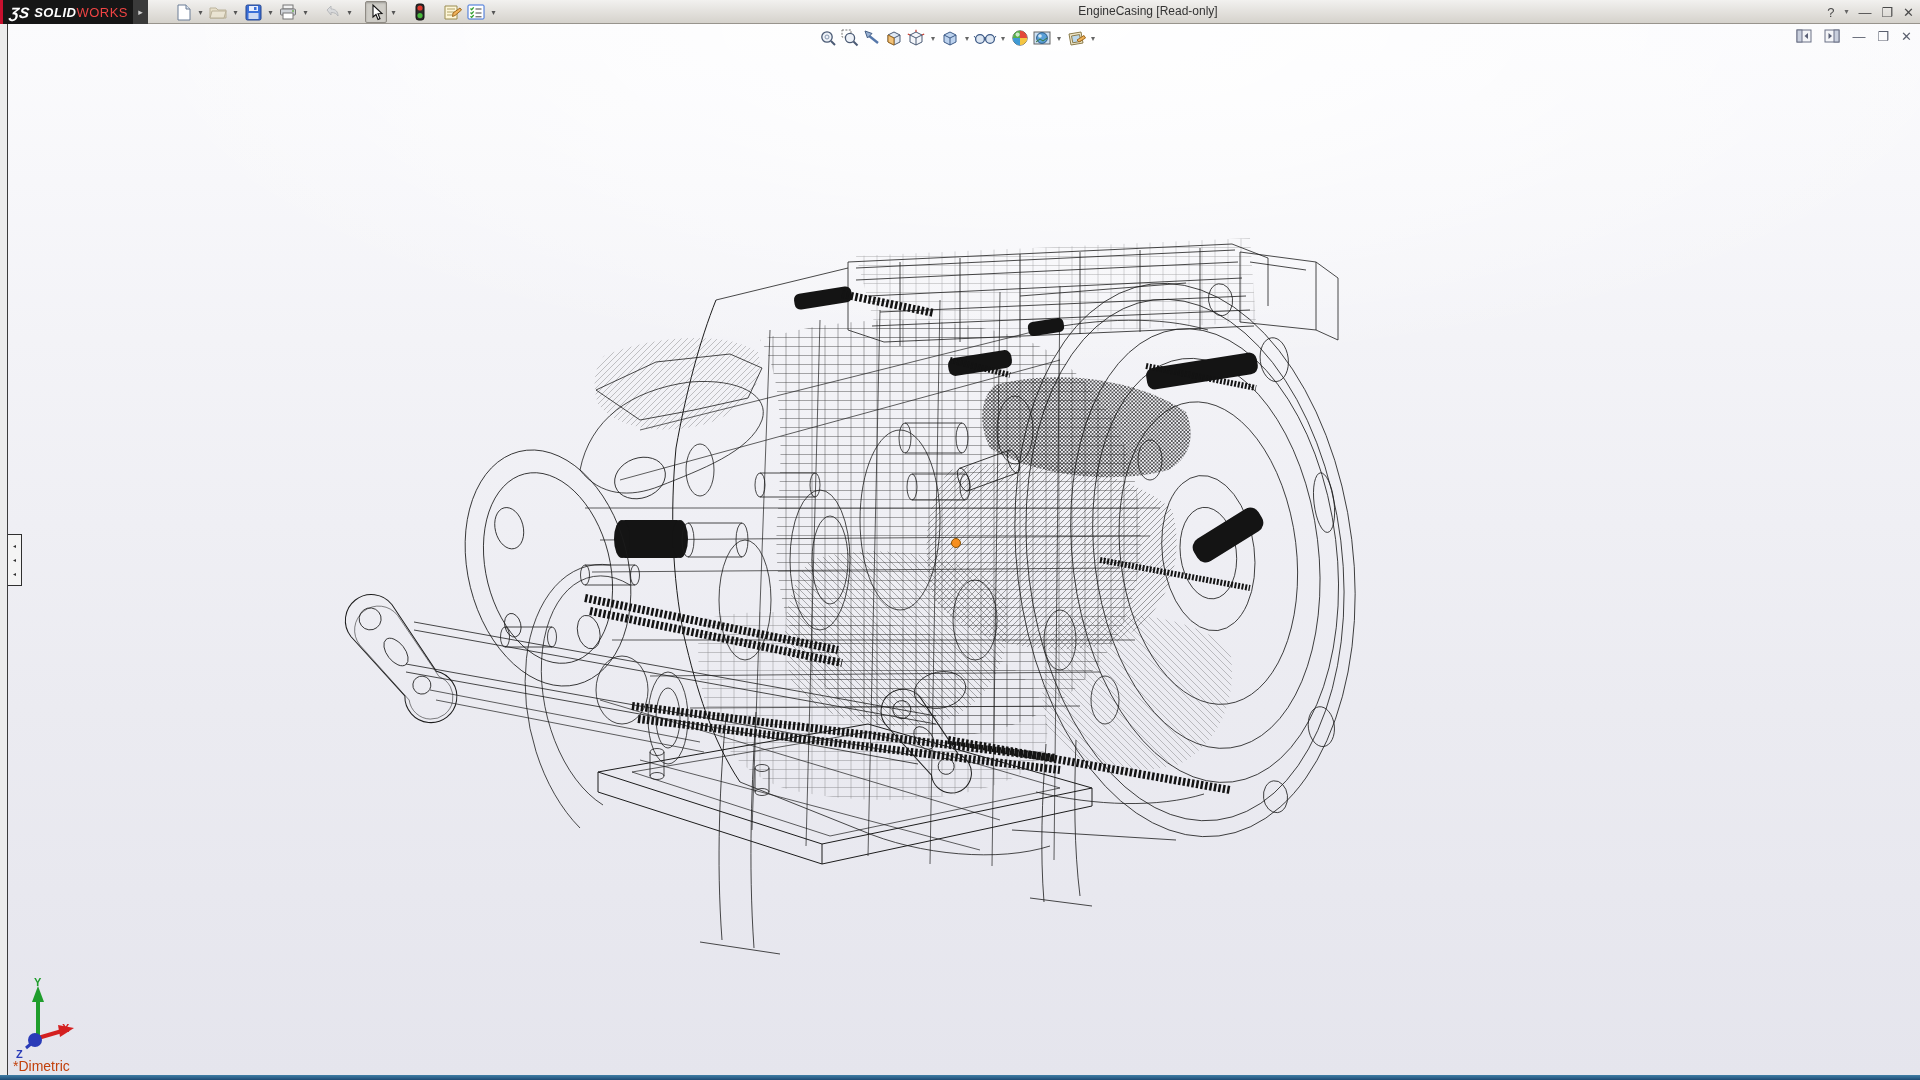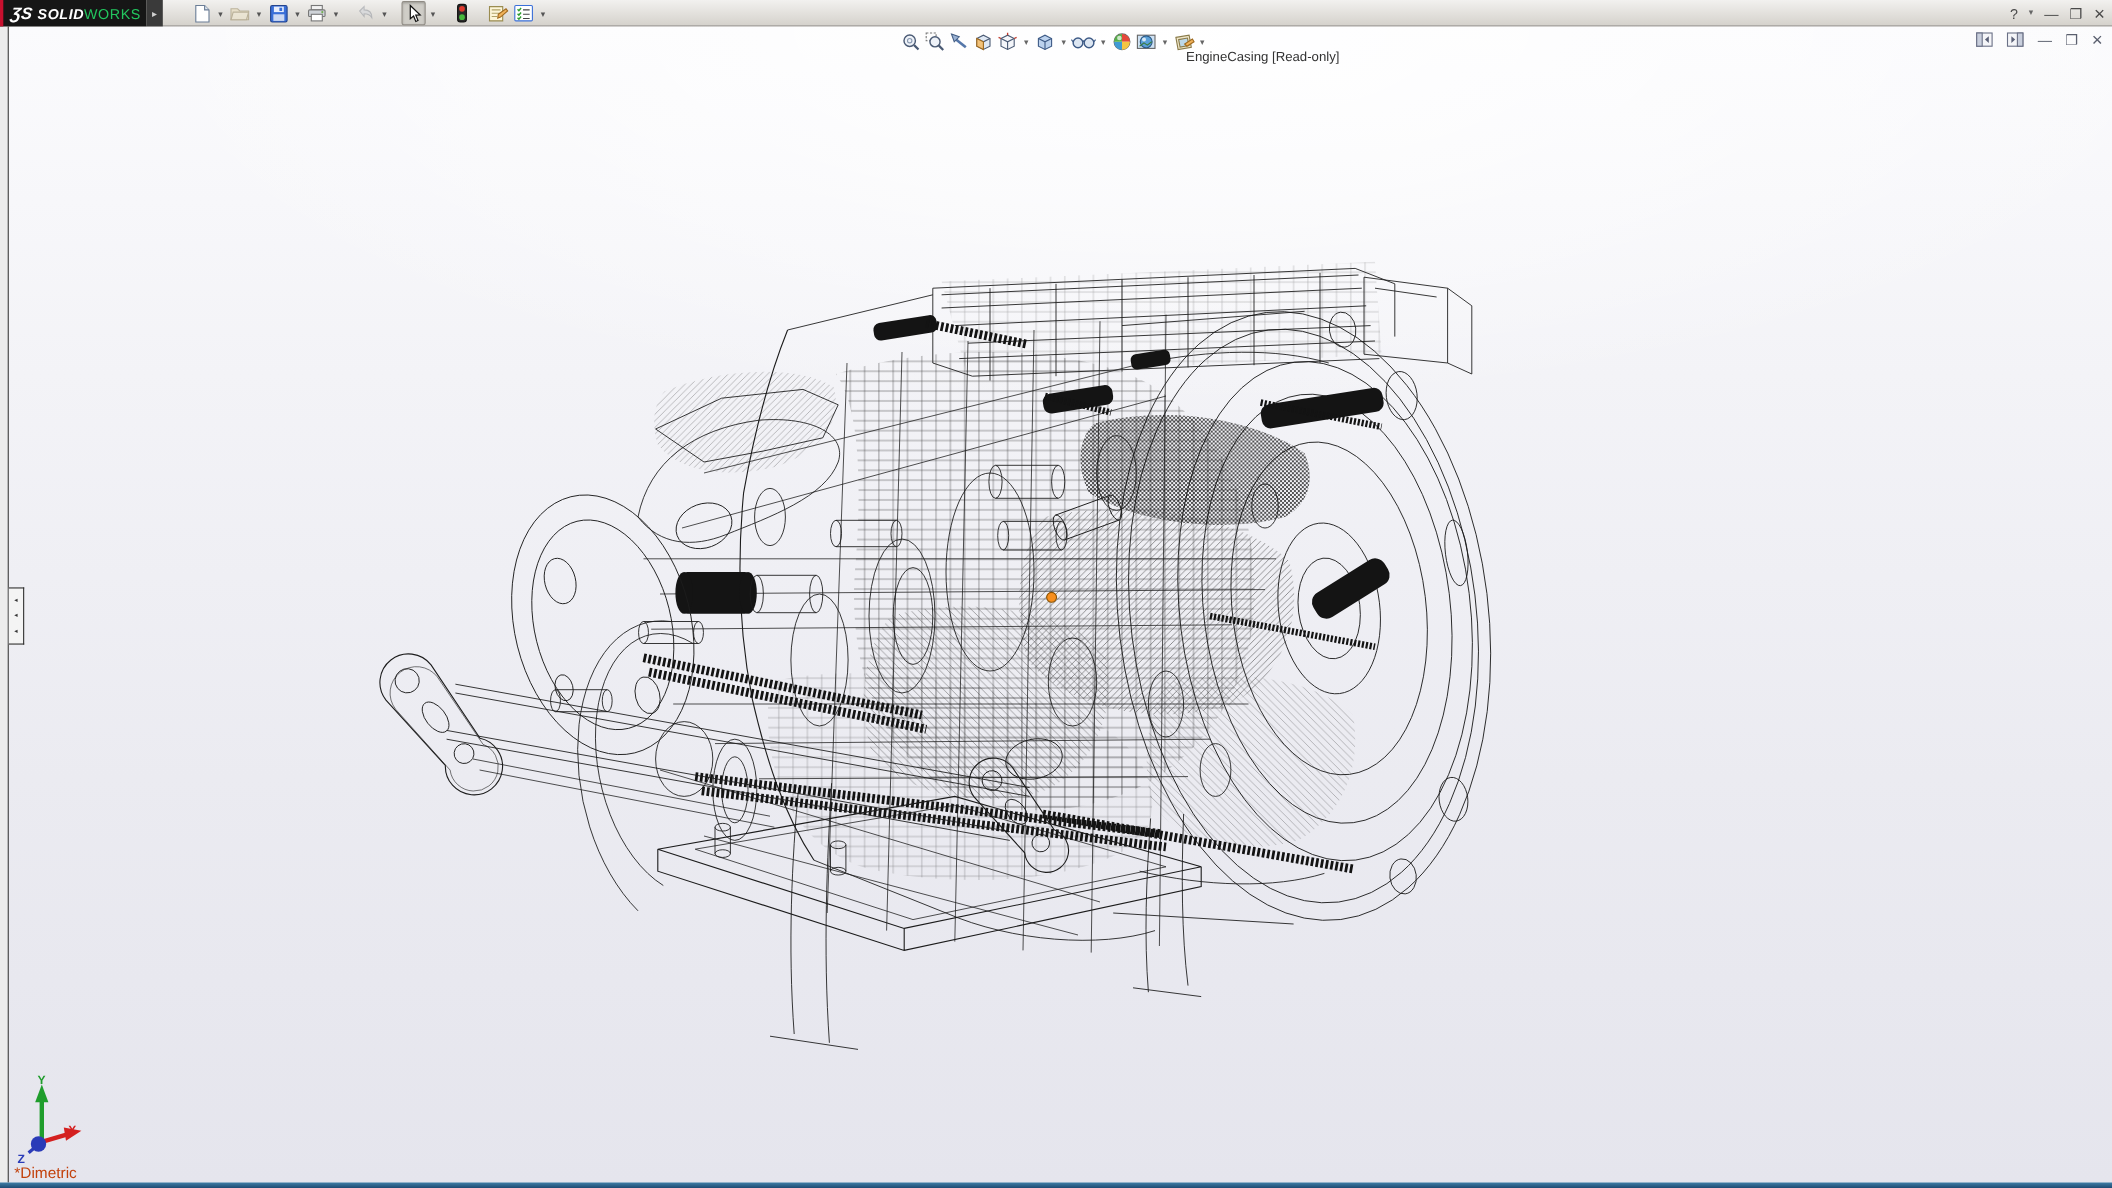--- a/index.html
+++ b/index.html
@@ -15,32 +15,32 @@
   
   .titlebar{position:absolute;left:0;top:0;width:1920px;height:24px;
     background:linear-gradient(var(--bar-top),var(--bar-bot));
     border-bottom:1px solid var(--bar-edge);z-index:40;}
   .logo{position:absolute;left:0;top:0;height:24px;width:133px;background:#161616;
     display:flex;align-items:center;padding-left:10px;gap:5px;}
   .logo::before{content:"";position:absolute;left:0;top:0;width:3px;height:24px;background:#c8102e;}
   .logo-mark{color:#fff;font-style:italic;font-weight:bold;font-size:15px;transform:skewX(-8deg);}
   .logo-word{color:#fff;font-size:13px;letter-spacing:.5px;}
   .logo-word b{font-weight:bold;font-style:italic;margin-top:24px;}
-  .logo-word span{font-weight:normal;color:#22c55e;}
+  .logo-word span{font-weight:normal;color:#ef4444;}
   .menu-flyout{position:absolute;left:133px;top:0;width:15px;height:24px;background:#3a3a3a;
     color:#cfcfcf;font-size:9px;display:flex;align-items:center;justify-content:center;}
   .tb{position:absolute;left:172px;top:0;height:24px;display:flex;align-items:center;gap:1px;}
   .tbtn{height:22px;min-width:22px;display:flex;align-items:center;justify-content:center;
     border:1px solid transparent;border-radius:2px;padding:0 1px;}
   .tbtn.pressed{background:var(--btn-press);border-color:#8f8b84;box-shadow:inset 0 1px 2px rgba(0,0,0,.25);}
   .drop{width:11px;height:22px;display:flex;align-items:center;justify-content:center;
     font-size:8px;color:#555;}
   .tb-gap{width:8px;}
   .win-title{position:absolute;top:4px;left:1148px;transform:translateX(-50%);
-    font-size:12px;color:#333;white-space:nowrap;margin-top:40px;}
+    font-size:12px;color:#333;white-space:nowrap;}
   .winctl{position:absolute;right:6px;top:0;height:24px;display:flex;align-items:center;gap:10px;
     color:#4a4a4a;font-size:13px;}
   .winctl .g{cursor:default;line-height:1;}
   .winctl .small{font-size:8px;color:#666;}
 
   
   .viewport{position:absolute;left:0;top:24px;width:1920px;height:1051px;
     background:
       radial-gradient(ellipse 1400px 500px at 55% 0%, rgba(255,255,255,.95), rgba(255,255,255,0) 70%),
       linear-gradient(#fbfbfd 0%, #f3f3f7 30%, #ebebf1 65%, #e5e5ed 100%);}

